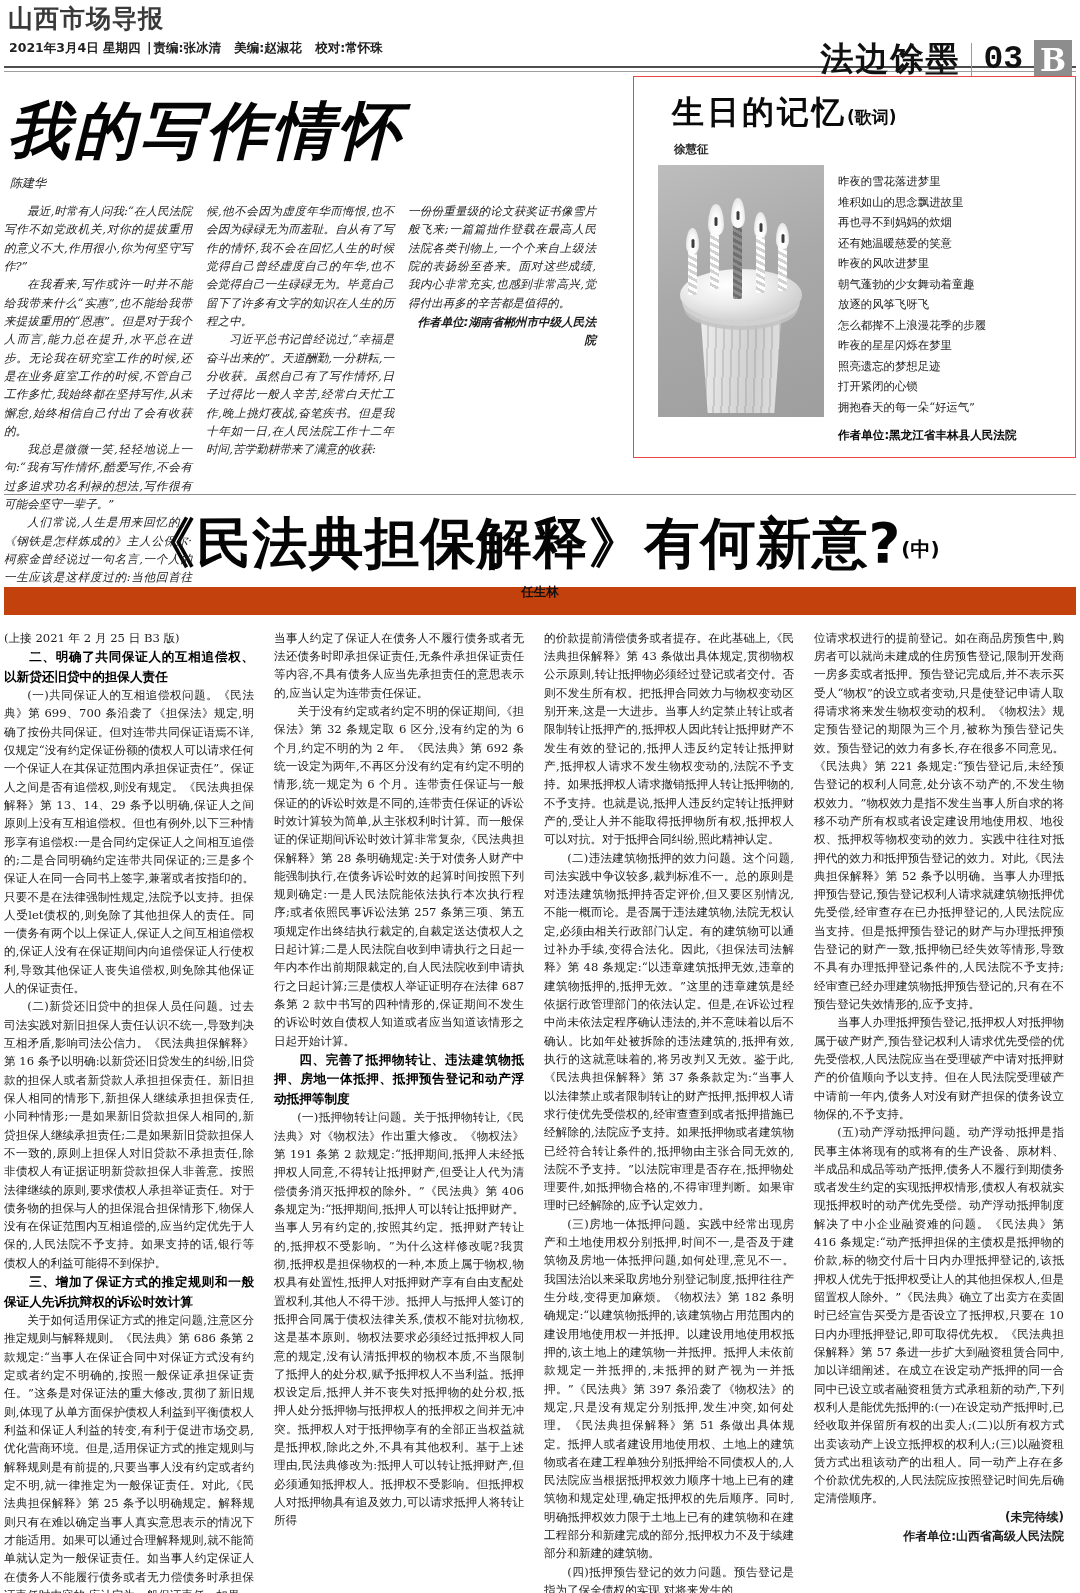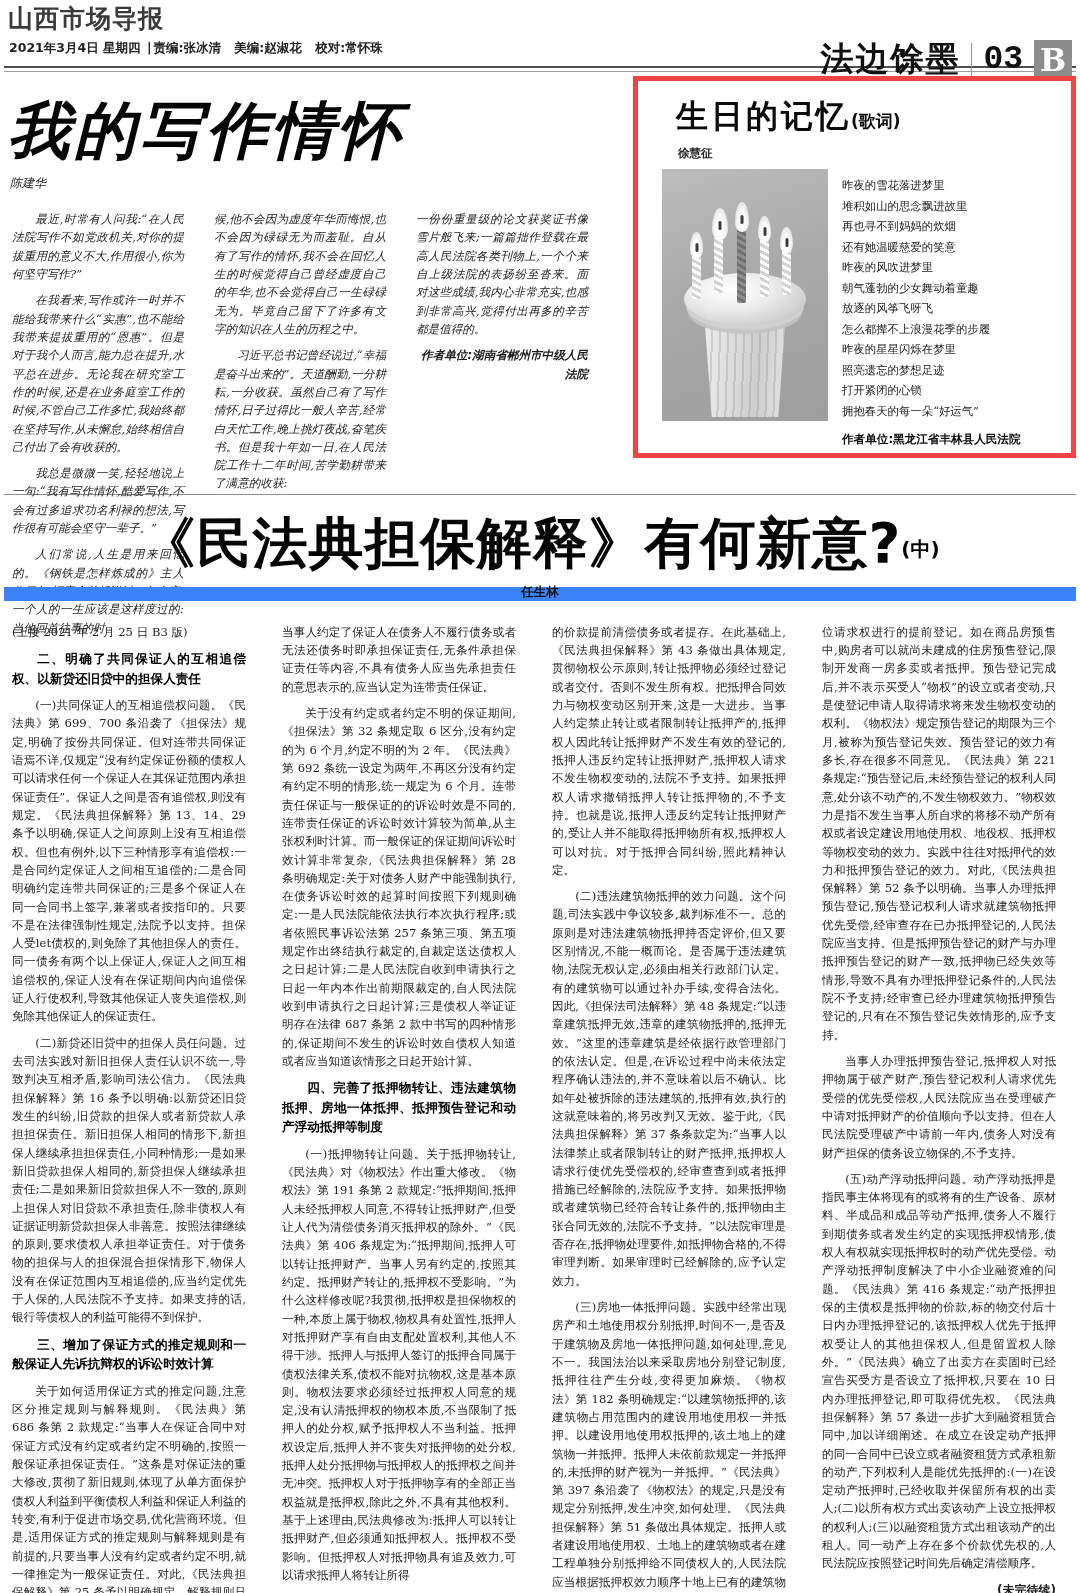--- a/index.html
+++ b/index.html
@@ -61,28 +61,28 @@
   .byline1 { font-size:12px; color:#222; margin:12px 0 0 6px; }
 
   .cols3 { display:flex; gap:14px; margin-top:10px; }
   .col3 { width:188px; }
 
   .bodytext {
     font-family:"DejaVu Serif","Liberation Serif",serif;
     font-size:11.6px; line-height:1.58; color:#1d1d1d;
     text-align:justify; text-justify:inter-ideograph;
   }
-  .bodytext p { margin:8px; text-indent:2em; }
+  .bodytext p { margin:0; text-indent:2em; }
   .bodytext p.noind { text-indent:0; }
   .sig { font-family:"DejaVu Sans","Liberation Sans",sans-serif; font-weight:bold; }
 
   
   .poembox {
     position:absolute; right:0; top:-4px; width:443px; height:382px;
-    border:5px solid #ef4444; background:#fff;
+    border:1px solid #ef4444; background:#fff;
     padding:14px 16px 10px 16px;
   }
   .poem-title {
     font-family:"DejaVu Sans","Liberation Sans",sans-serif;
     font-weight:bold; font-size:32px; letter-spacing:3px; color:#0a0a0a;
     margin-left:22px;
   }
   .poem-title .paren {
     font-size:17px; font-weight:bold; letter-spacing:0px;
   }
@@ -139,21 +139,21 @@
   
   .sep-rule { height:1px; background:#8d8d8d; margin-top:14px; }
   .headline2 {
     text-align:center; margin-top:20px;
     font-family:"DejaVu Sans","Liberation Sans",sans-serif;
     font-weight:bold; font-size:55px; letter-spacing:1px; color:#050505;
     line-height:1.05; white-space:nowrap;
   }
   .headline2 .mid { font-size:20px; font-weight:bold; vertical-align:6px; letter-spacing:0; }
   .byline2-wrap { margin-top:14px; }
-  .byline2-band { height:14px; background:#3b82f6; position:relative; }
+  .byline2-band { height:28px; background:#c2410c; position:relative; }
   .byline2 {
     position:absolute; left:0; right:0; top:-3px; text-align:center;
     font-size:12.5px; font-weight:bold; color:#111;
   }
 
   .cols4 { display:flex; gap:20px; margin-top:14px; }
   .col4 { width:250px; }
   .subhead {
     font-family:"DejaVu Sans","Liberation Sans",sans-serif;
     font-weight:bold; font-size:12.6px; line-height:1.55; color:#000;

